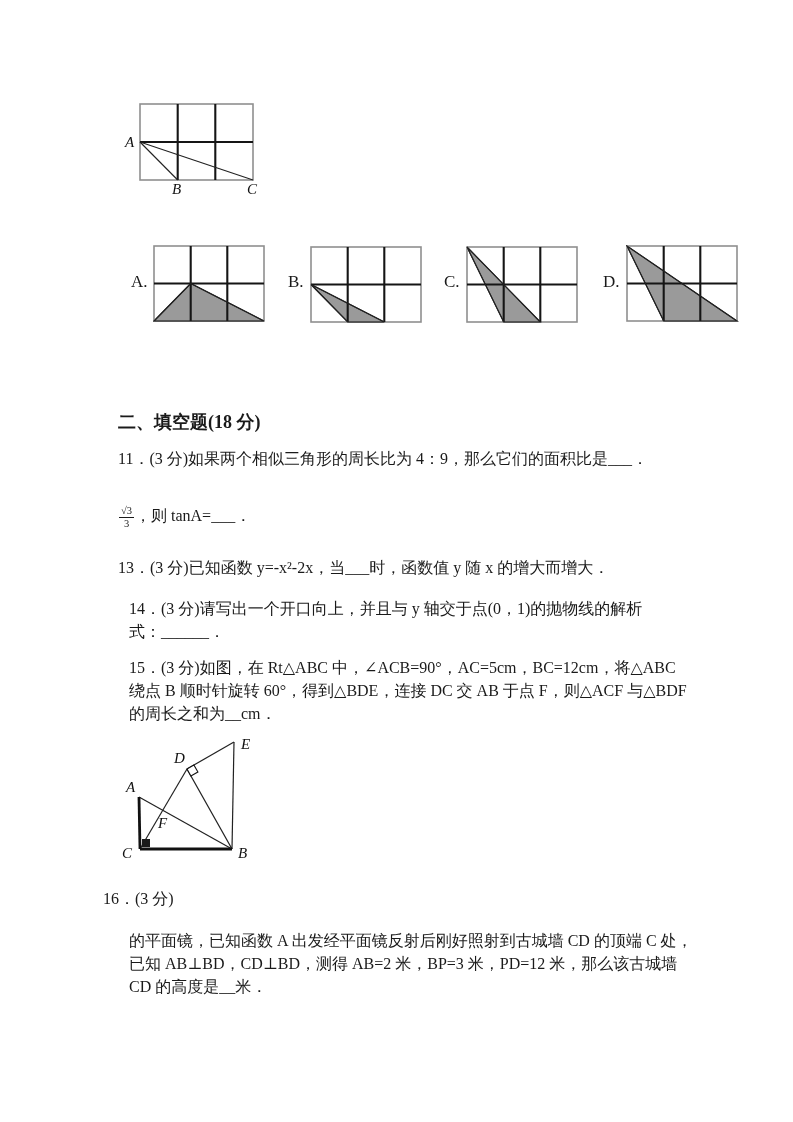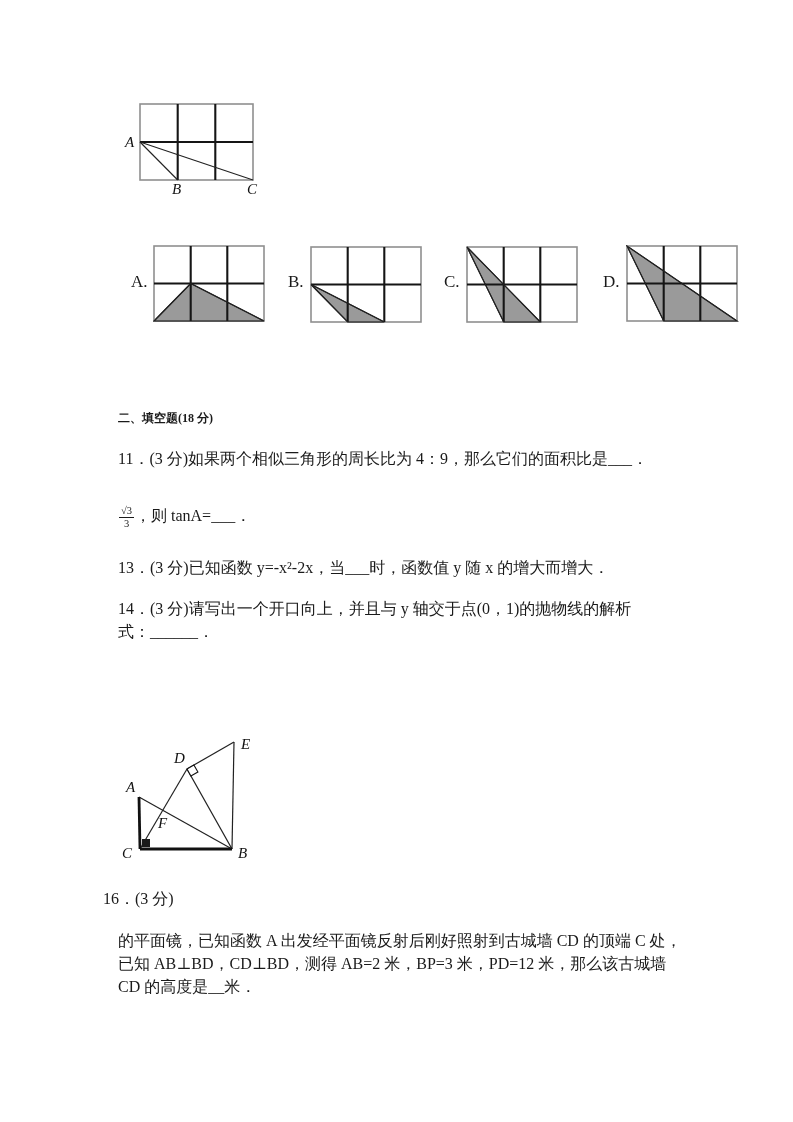--- a/index.html
+++ b/index.html
@@ -3,22 +3,22 @@
 <meta charset="utf-8">
 <style>
   html,body { margin:0; padding:0; background:#ffffff; }
   .page {
     position:relative; width:793px; height:1122px; background:#ffffff;
     font-family:"Liberation Serif","DejaVu Serif",serif; color:#1a1a1a;
     overflow:hidden;
   }
   .abs { position:absolute; }
   .qline { font-size:16px; line-height:23px; white-space:nowrap; }
-  .qblock .qline { display:block; }
-  .section-header { font-size:12px; font-weight:bold; white-space:nowrap; }
+  .qblock .qline { display:block;margin-left:11px; }
+  .section-header { font-size:18px; font-weight:bold; white-space:nowrap; }
   .opt-label { font-size:17px; }
   .frac {
     display:inline-block; vertical-align:middle; text-align:center;
     font-size:10.5px; line-height:1.15; margin:0 1px;
   }
   .frac .num { display:block; border-bottom:1px solid #1a1a1a; padding:0 2px; }
   .frac .den { display:block; padding:0 2px; }
   svg { display:block; }
   svg text.vlabel {
     font-family:"Liberation Serif","DejaVu Serif",serif;
@@ -102,20 +102,25 @@
     <span class="frac"><span class="num">√3</span><span class="den">3</span></span><span>，则 tanA=___．</span>
   </div>
 
   <div class="abs qline" style="left:118px; top:556px;">13．(3 分)已知函数 y=-x²-2x，当___时，函数值 y 随 x 的增大而增大．</div>
 
   <div class="abs qblock" style="left:118px; top:597px;">
     <div class="qline">14．(3 分)请写出一个开口向上，并且与 y 轴交于点(0，1)的抛物线的解析</div>
     <div class="qline">式：______．</div>
   </div>
 
+  <div class="abs qblock" style="left:118px; top:656px;">
+    <div class="qline">15．(3 分)如图，在 Rt△ABC 中，∠ACB=90°，AC=5cm，BC=12cm，将△ABC</div>
+    <div class="qline">绕点 B 顺时针旋转 60°，得到△BDE，连接 DC 交 AB 于点 F，则△ACF 与△BDF</div>
+    <div class="qline">的周长之和为__cm．</div>
+  </div>
 
   <svg class="abs" style="left:116px; top:730px;" width="165" height="145">
 
     <g stroke="#222" stroke-width="1.2">
       <line x1="23" y1="67" x2="116" y2="119"></line>
       <line x1="71" y1="39" x2="116" y2="119"></line>
       <line x1="71" y1="39" x2="118" y2="12"></line>
       <line x1="118" y1="12" x2="116" y2="119"></line>
       <line x1="24" y1="119" x2="71" y2="39"></line>
     </g>

